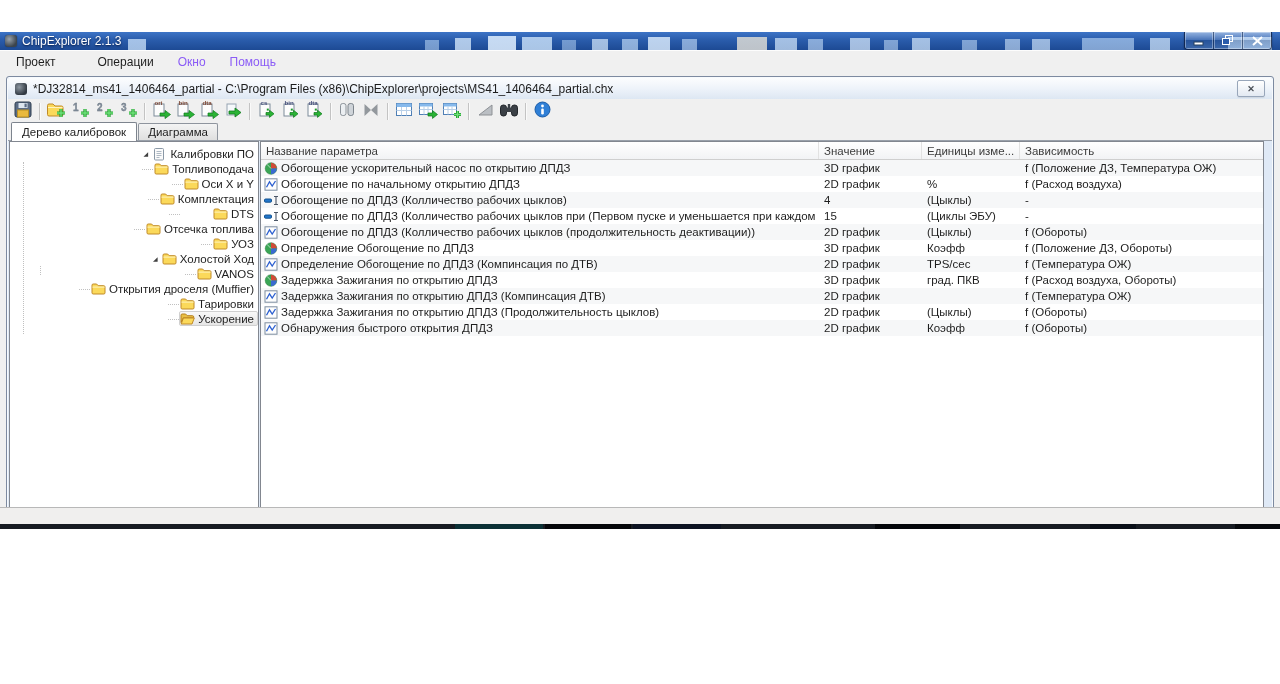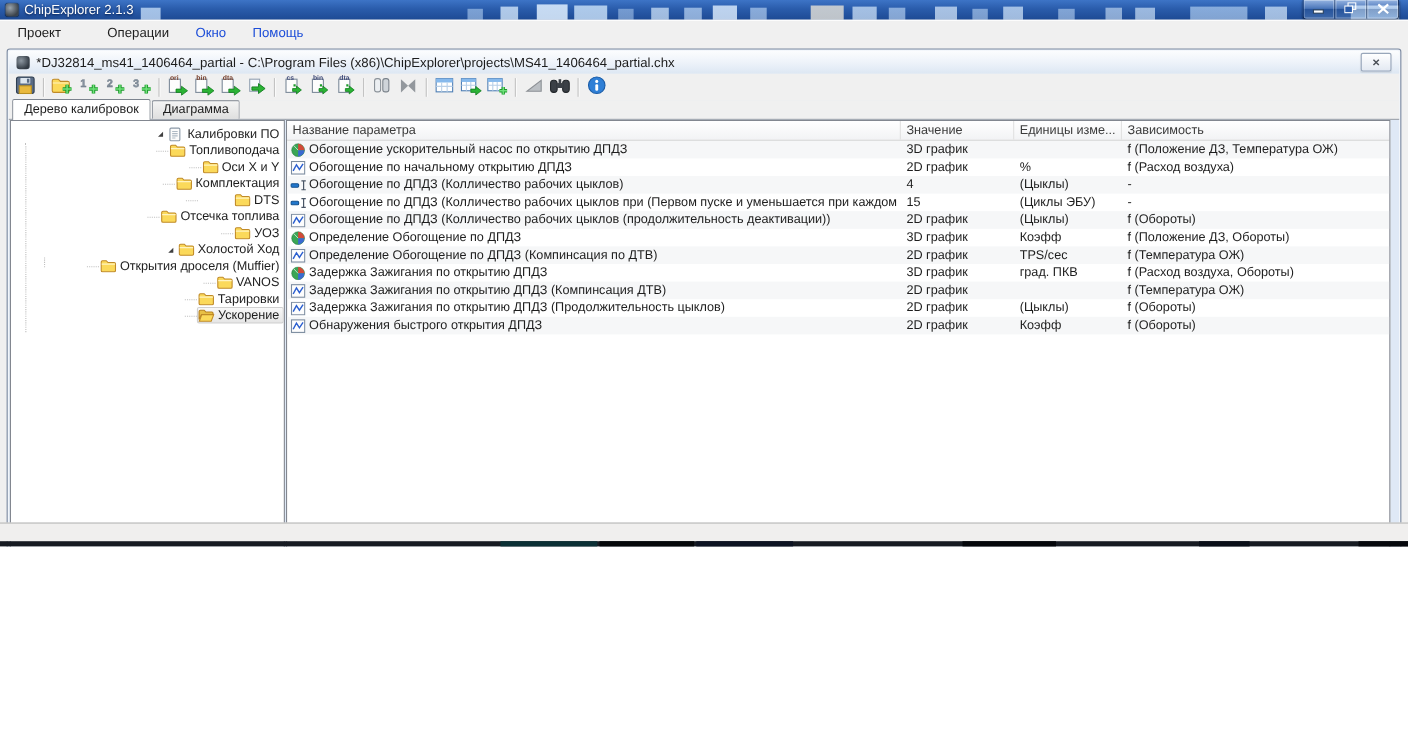--- a/index.html
+++ b/index.html
@@ -1,17 +1,17 @@
 <!DOCTYPE html>
 <html><head>
 <meta charset="utf-8">
 <style>
   html,body{margin:0;padding:0;}
   .screen{position:relative;width:1280px;height:497px;background:#f0f0f0;overflow:hidden;
-          font-family:"Liberation Sans",sans-serif;color:#1e1e1e;-webkit-font-smoothing:antialiased;}
+          font-family:"Liberation Sans",sans-serif;color:#1e1e1e;margin-top:32px;-webkit-font-smoothing:antialiased;}
 
   
   .titlebar{position:absolute;left:0;top:0;width:1280px;height:18px;
     background:linear-gradient(180deg,#3d74c6 0%,#2a5cab 45%,#1d4a94 100%);}
   .titlebar .glimpses{position:absolute;inset:0;
     background:
       linear-gradient(rgba(205,228,252,.75),rgba(205,228,252,.75)) 128px 7px/18px 11px no-repeat,
       linear-gradient(rgba(190,218,248,.55),rgba(190,218,248,.55)) 425px 8px/14px 10px no-repeat,
       linear-gradient(rgba(220,238,255,.75),rgba(220,238,255,.75)) 455px 6px/16px 12px no-repeat,
       linear-gradient(rgba(225,240,255,.85),rgba(225,240,255,.85)) 488px 4px/28px 14px no-repeat,
@@ -43,21 +43,21 @@
   .winbtn{width:28px;height:17px;display:flex;align-items:center;justify-content:center;
     background:linear-gradient(180deg,rgba(255,255,255,.45) 0%,rgba(255,255,255,.15) 45%,rgba(30,60,110,.25) 50%,rgba(120,160,210,.35) 100%);
     border-right:1px solid rgba(10,25,55,.5);box-shadow:inset 0 0 0 1px rgba(255,255,255,.35);}
   .winbtn:last-child{border-right:none;}
 
   
   .menubar{position:absolute;left:0;top:18px;width:1280px;height:22px;background:#f0f0f0;
     border-top:1px solid #fdfdfd;display:flex;align-items:center;font-size:12px;}
   .menuitem{padding:3px 12px;color:#1e1e1e;}
   .menuitem.first{margin-left:4px;margin-right:18px;}
-  .menuitem.disabled{color:#1d4ed8;}
+  .menuitem.disabled{color:#8b5cf6;}
 
   
   .child{position:absolute;left:6px;top:44px;width:1266px;height:619px;
     background:#dfe9f6;border:1px solid #7d8aa0;border-radius:3px 3px 2px 2px;
     box-shadow:inset 0 0 0 1px rgba(255,255,255,.75);}
   .child-title{position:absolute;left:1px;right:1px;top:1px;height:21px;border-radius:2px 2px 0 0;
     background:linear-gradient(180deg,#fcfdfe 0%,#eef3fa 50%,#dde7f3 100%);
     display:flex;align-items:center;font-size:12px;color:#1c1c1c;}
   .doc-icon{width:12px;height:12px;margin:0 6px 0 7px;border-radius:3px;
     background:radial-gradient(circle at 35% 35%,#8d97a1,#333b44 70%);}
@@ -434,33 +434,33 @@
           </div>
           <div class="trrow" style="padding-left: 21px;">
             <span class="stub"></span>
             <span class="selwrap">
               <span class="ticon">
                 <svg width="15" height="13" viewBox="0 0 15 13">
                   <path d="M1 3.2q0-1.2 1.2-1.2h3.4l1.6 1.7h5.6q1.2 0 1.2 1.2v5.9q0 1.2-1.2 1.2H2.2Q1 12 1 10.8z" fill="#fbd95a" stroke="#c08a28"></path>
                   <path d="M1.4 4.6h12.2v1H1.4z" fill="#fff3c0"></path>
                 </svg>
               </span>
+              <span class="tlabel">VANOS</span>
+            </span>
+          </div>
+          <div class="trrow" style="padding-left: 21px;">
+            <span class="stub"></span>
+            <span class="selwrap">
+              <span class="ticon">
+                <svg width="15" height="13" viewBox="0 0 15 13">
+                  <path d="M1 3.2q0-1.2 1.2-1.2h3.4l1.6 1.7h5.6q1.2 0 1.2 1.2v5.9q0 1.2-1.2 1.2H2.2Q1 12 1 10.8z" fill="#fbd95a" stroke="#c08a28"></path>
+                  <path d="M1.4 4.6h12.2v1H1.4z" fill="#fff3c0"></path>
+                </svg>
+              </span>
               <span class="tlabel">Открытия дроселя (Muffier)</span>
-            </span>
-          </div>
-          <div class="trrow" style="padding-left: 21px;">
-            <span class="stub"></span>
-            <span class="selwrap">
-              <span class="ticon">
-                <svg width="15" height="13" viewBox="0 0 15 13">
-                  <path d="M1 3.2q0-1.2 1.2-1.2h3.4l1.6 1.7h5.6q1.2 0 1.2 1.2v5.9q0 1.2-1.2 1.2H2.2Q1 12 1 10.8z" fill="#fbd95a" stroke="#c08a28"></path>
-                  <path d="M1.4 4.6h12.2v1H1.4z" fill="#fff3c0"></path>
-                </svg>
-              </span>
-              <span class="tlabel">VANOS</span>
             </span>
           </div>
           <div class="trrow" style="padding-left: 21px;">
             <span class="stub"></span>
             <span class="selwrap">
               <span class="ticon">
                 <svg width="15" height="13" viewBox="0 0 15 13">
                   <path d="M1 3.2q0-1.2 1.2-1.2h3.4l1.6 1.7h5.6q1.2 0 1.2 1.2v5.9q0 1.2-1.2 1.2H2.2Q1 12 1 10.8z" fill="#fbd95a" stroke="#c08a28"></path>
                   <path d="M1.4 4.6h12.2v1H1.4z" fill="#fff3c0"></path>
                 </svg>

